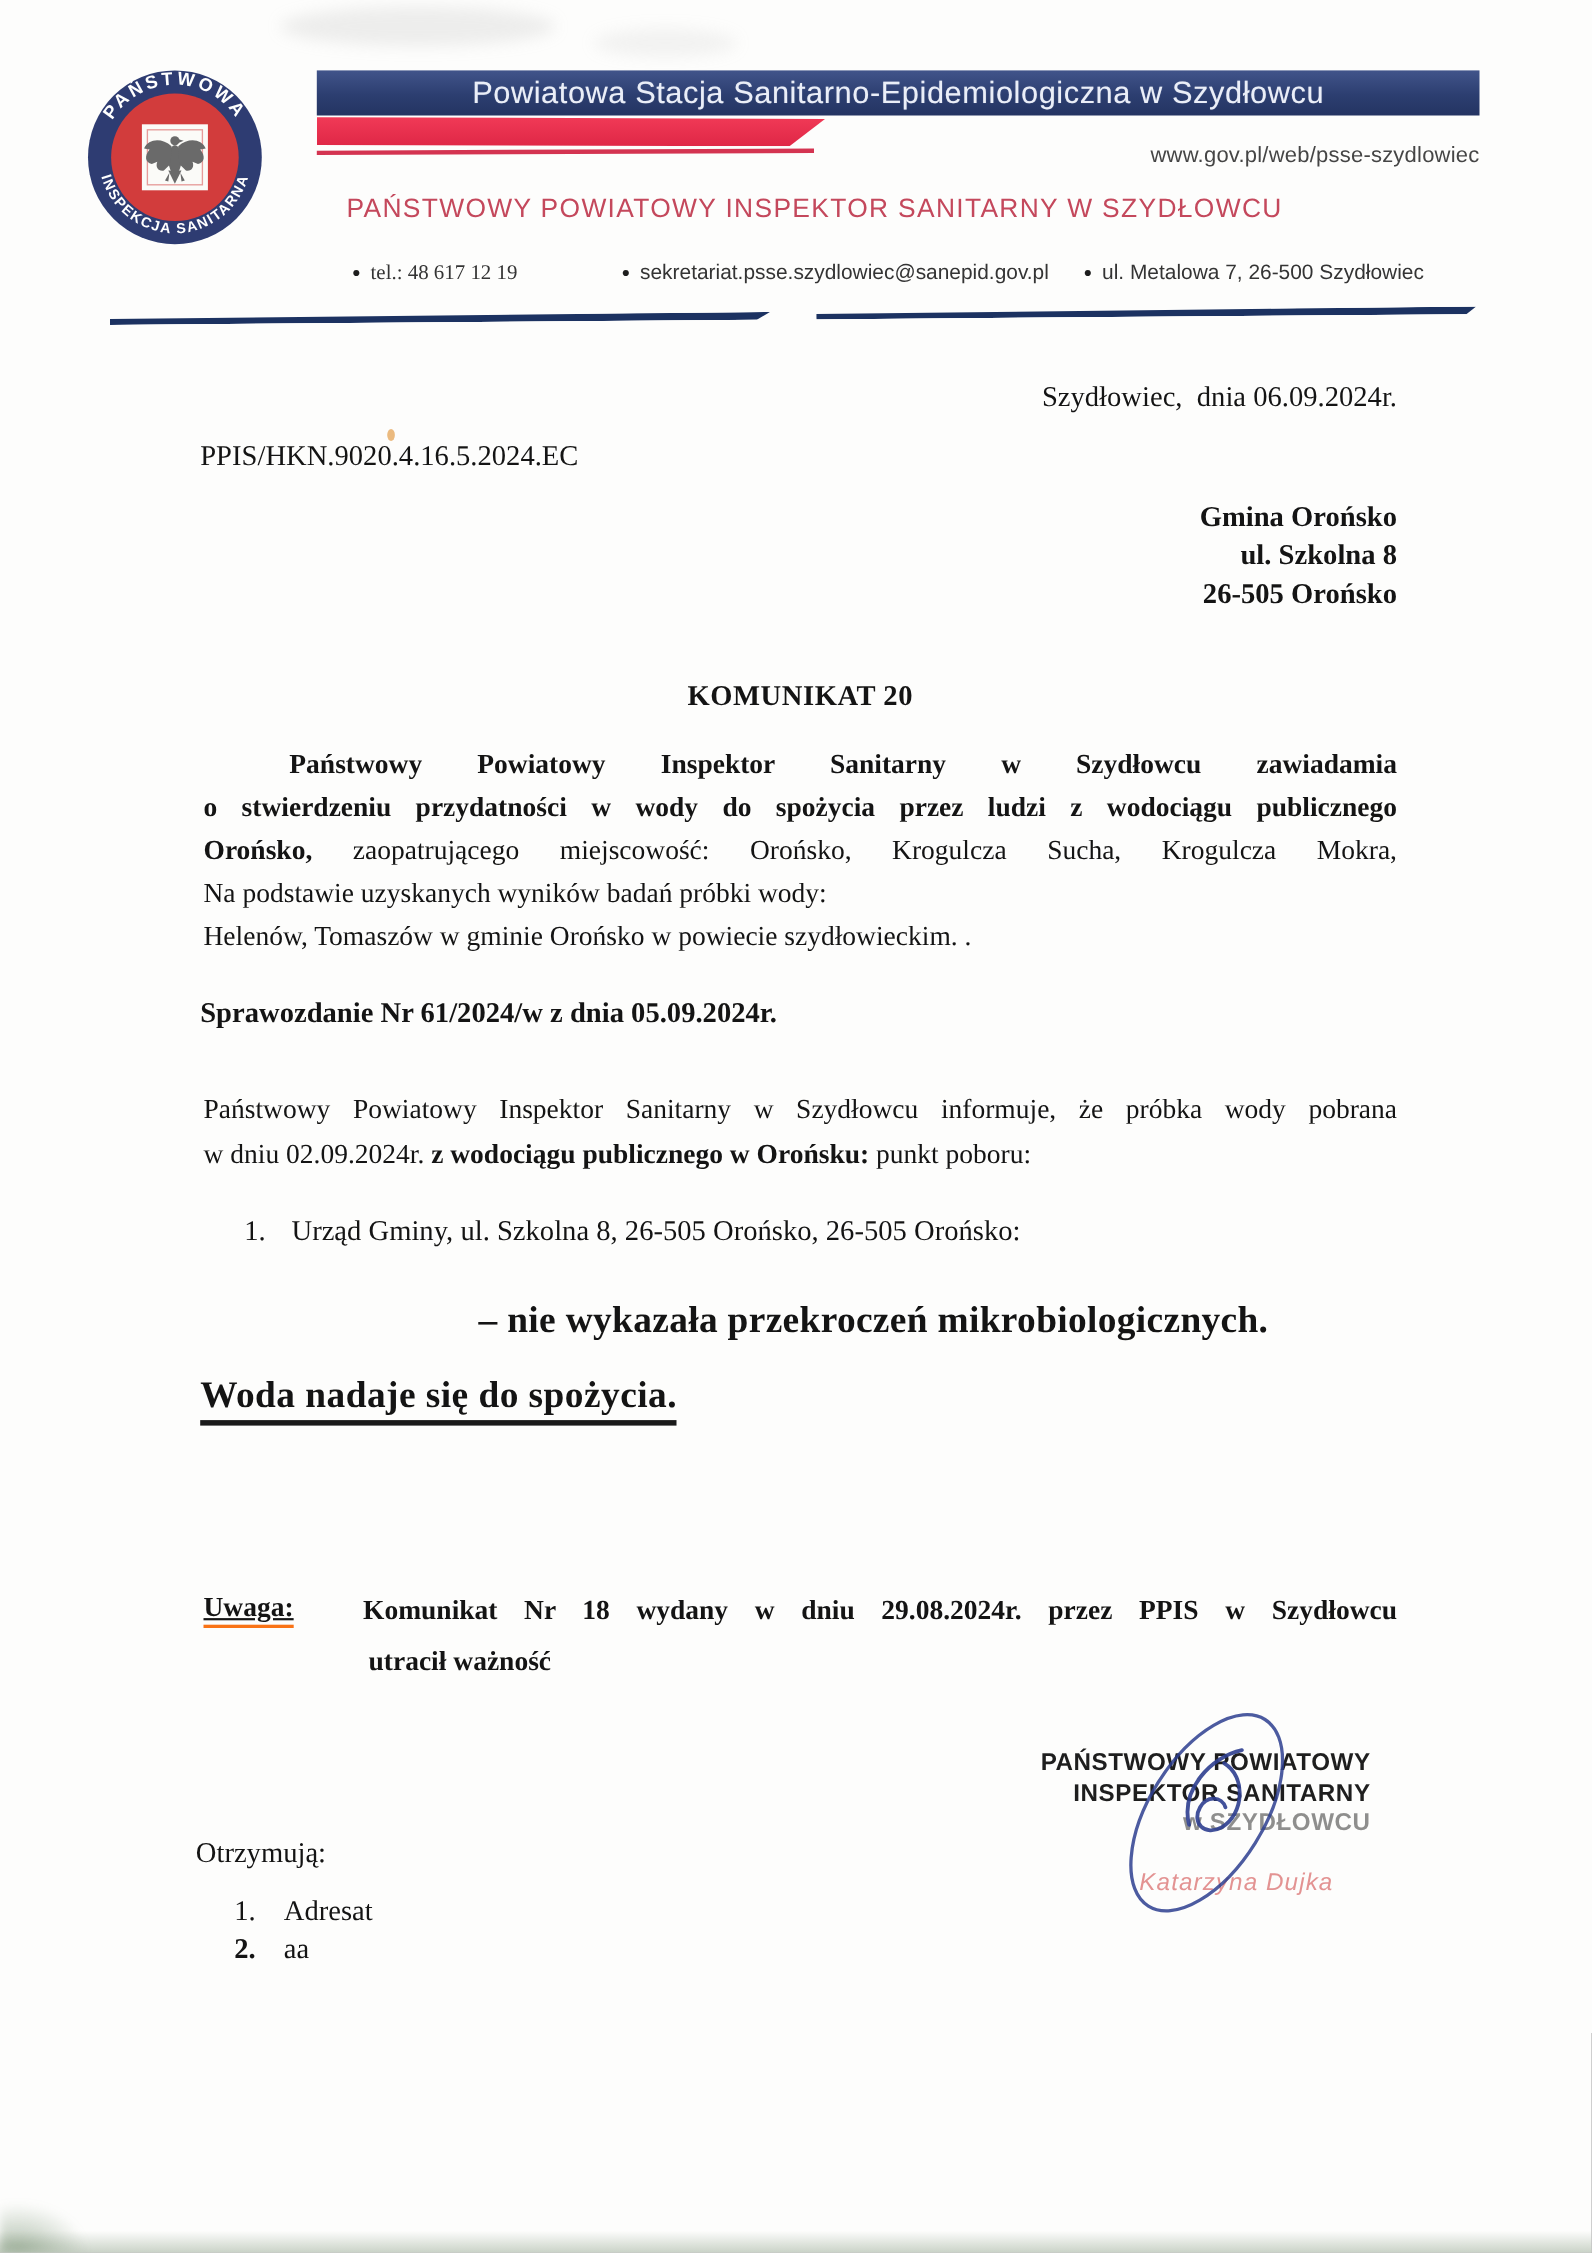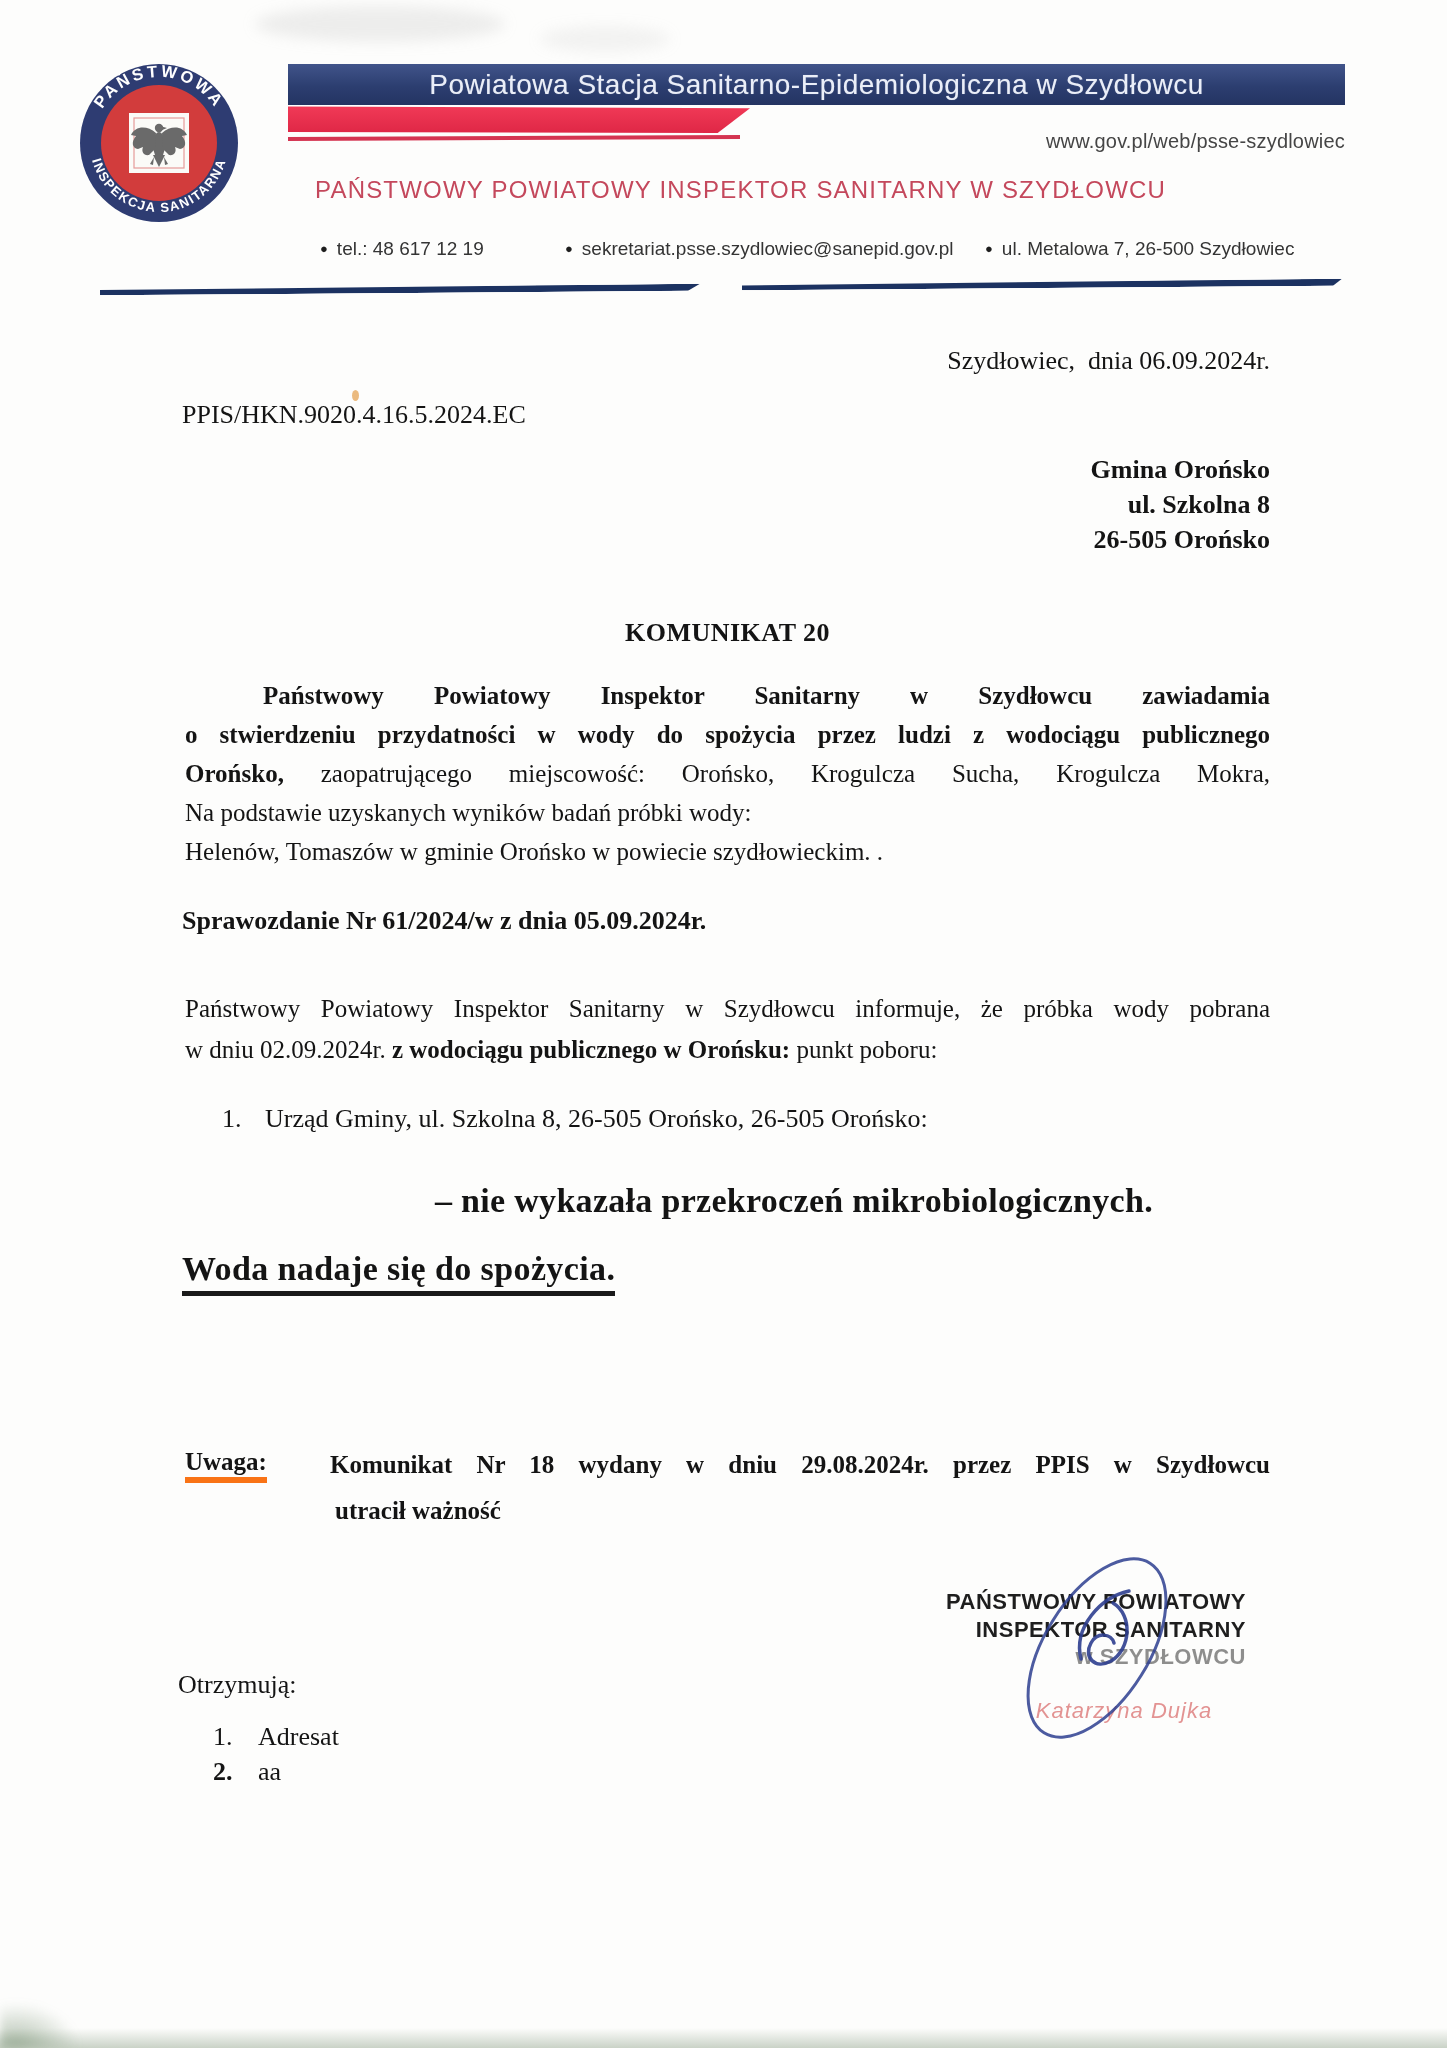--- a/index.html
+++ b/index.html
@@ -42,21 +42,21 @@
   }
   .inspector-title{
     position:absolute;left:315px;top:176px;
     font-family:"Liberation Sans",sans-serif;font-size:24px;color:#c4485c;letter-spacing:1.2px;
     white-space:nowrap;
   }
   .contact-row{position:absolute;left:0;top:238px;width:1447px;height:26px;
     font-family:"Liberation Sans",sans-serif;font-size:19px;color:#343434;}
   .c-item{position:absolute;white-space:nowrap;}
   .c-item .blt{font-size:13px;vertical-align:2px;margin-right:9px;color:#1d1d1d;}
-  .c-phone{left:320px;} .c-email{left:565px;} .c-address{left:985px;}
+  .c-phone{left:320px;font-family:Liberation Serif, serif;} .c-email{left:565px;} .c-address{left:985px;}
   .rule{position:absolute;background:#1c3261;}
   .rule-left{left:100px;top:286px;width:600px;height:7px;transform:rotate(-.45deg);
     clip-path:polygon(0 25%,100% 0,98% 100%,0 100%);}
   .rule-right{left:742px;top:281px;width:600px;height:7px;transform:rotate(-.45deg);
     clip-path:polygon(0 30%,100% 0,98.5% 100%,0 100%);}
   
   .place-date{position:absolute;right:177px;top:346px;font-size:26px;white-space:pre;}
   .reference{position:absolute;left:182px;top:400px;font-size:26px;}
   .recipient{position:absolute;right:177px;top:452px;text-align:right;
     font-size:26px;font-weight:bold;line-height:35px;}
@@ -72,21 +72,21 @@
   .para2{top:988px;font-size:25px;}
   .para2 .jline{line-height:41px;text-align:justify;text-align-last:justify;}
   .para2 .lline{line-height:41px;}
   .sampling{position:absolute;left:222px;top:1104px;font-size:26px;white-space:nowrap;}
   .sampling .num{display:inline-block;width:43px;}
   .result-line{position:absolute;left:435px;top:1182px;font-size:34px;font-weight:bold;
     letter-spacing:.3px;white-space:nowrap;}
   .conclusion{position:absolute;left:182px;top:1250px;font-size:34px;font-weight:bold;
     letter-spacing:.4px;border-bottom:5px solid #1a1a1a;padding-bottom:3px;white-space:nowrap;text-align:center;}
   .note{position:absolute;left:185px;top:1448px;width:1085px;font-size:25px;font-weight:bold;}
-  .note-label{position:absolute;left:0;top:0;border-bottom:6px solid #f97316;padding-bottom:1px;}
+  .note-label{position:absolute;left:0;top:0;border-bottom:3px solid #f97316;padding-bottom:1px;text-decoration:underline;}
   .note-l1{margin-left:145px;line-height:34px;text-align:justify;text-align-last:justify;}
   .note-l2{margin-left:150px;margin-top:12px;line-height:34px;}
   
   .stamp{position:absolute;left:946px;top:1588px;width:300px;text-align:right;
     font-family:"Liberation Sans",sans-serif;font-size:22px;font-weight:bold;
     color:#000000;line-height:27.5px;letter-spacing:.5px;opacity:.88;}
   .stamp .faded{opacity:.5;}
   .stamp-name{position:absolute;left:974px;top:1698px;width:300px;text-align:center;
     font-family:"Liberation Sans",sans-serif;font-size:22px;font-style:italic;
     color:rgba(214,96,96,.68);letter-spacing:1px;}

